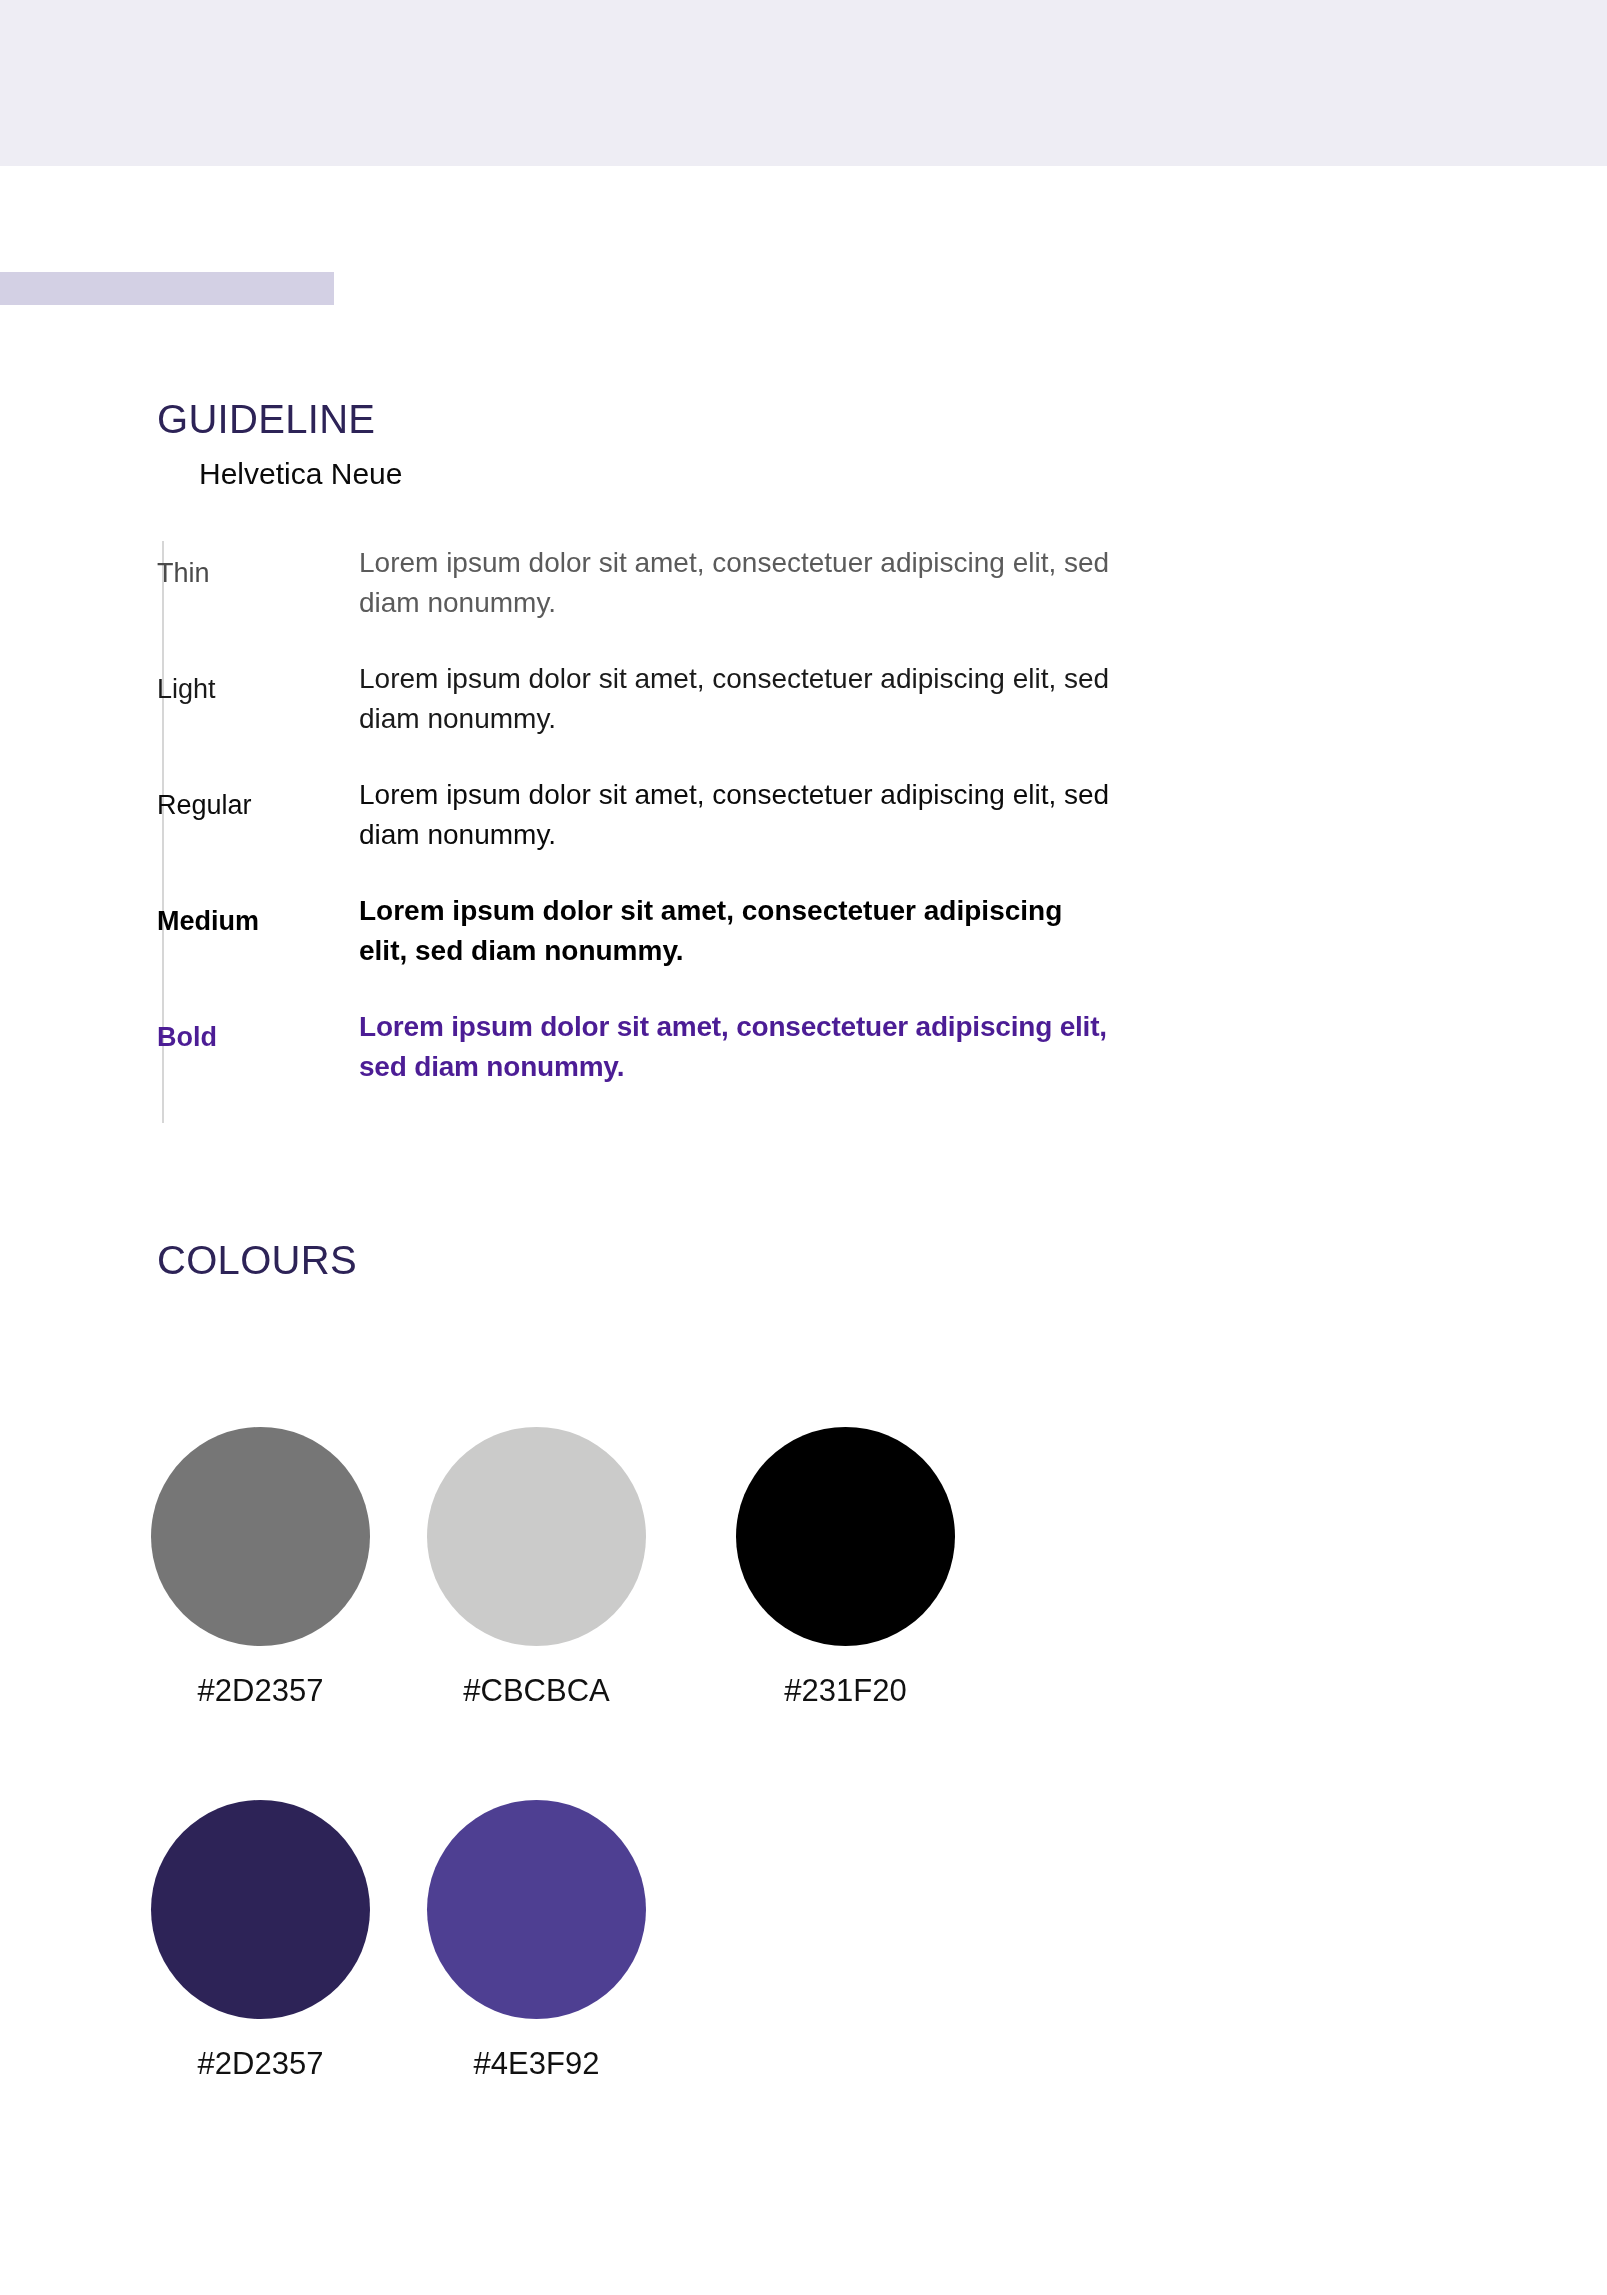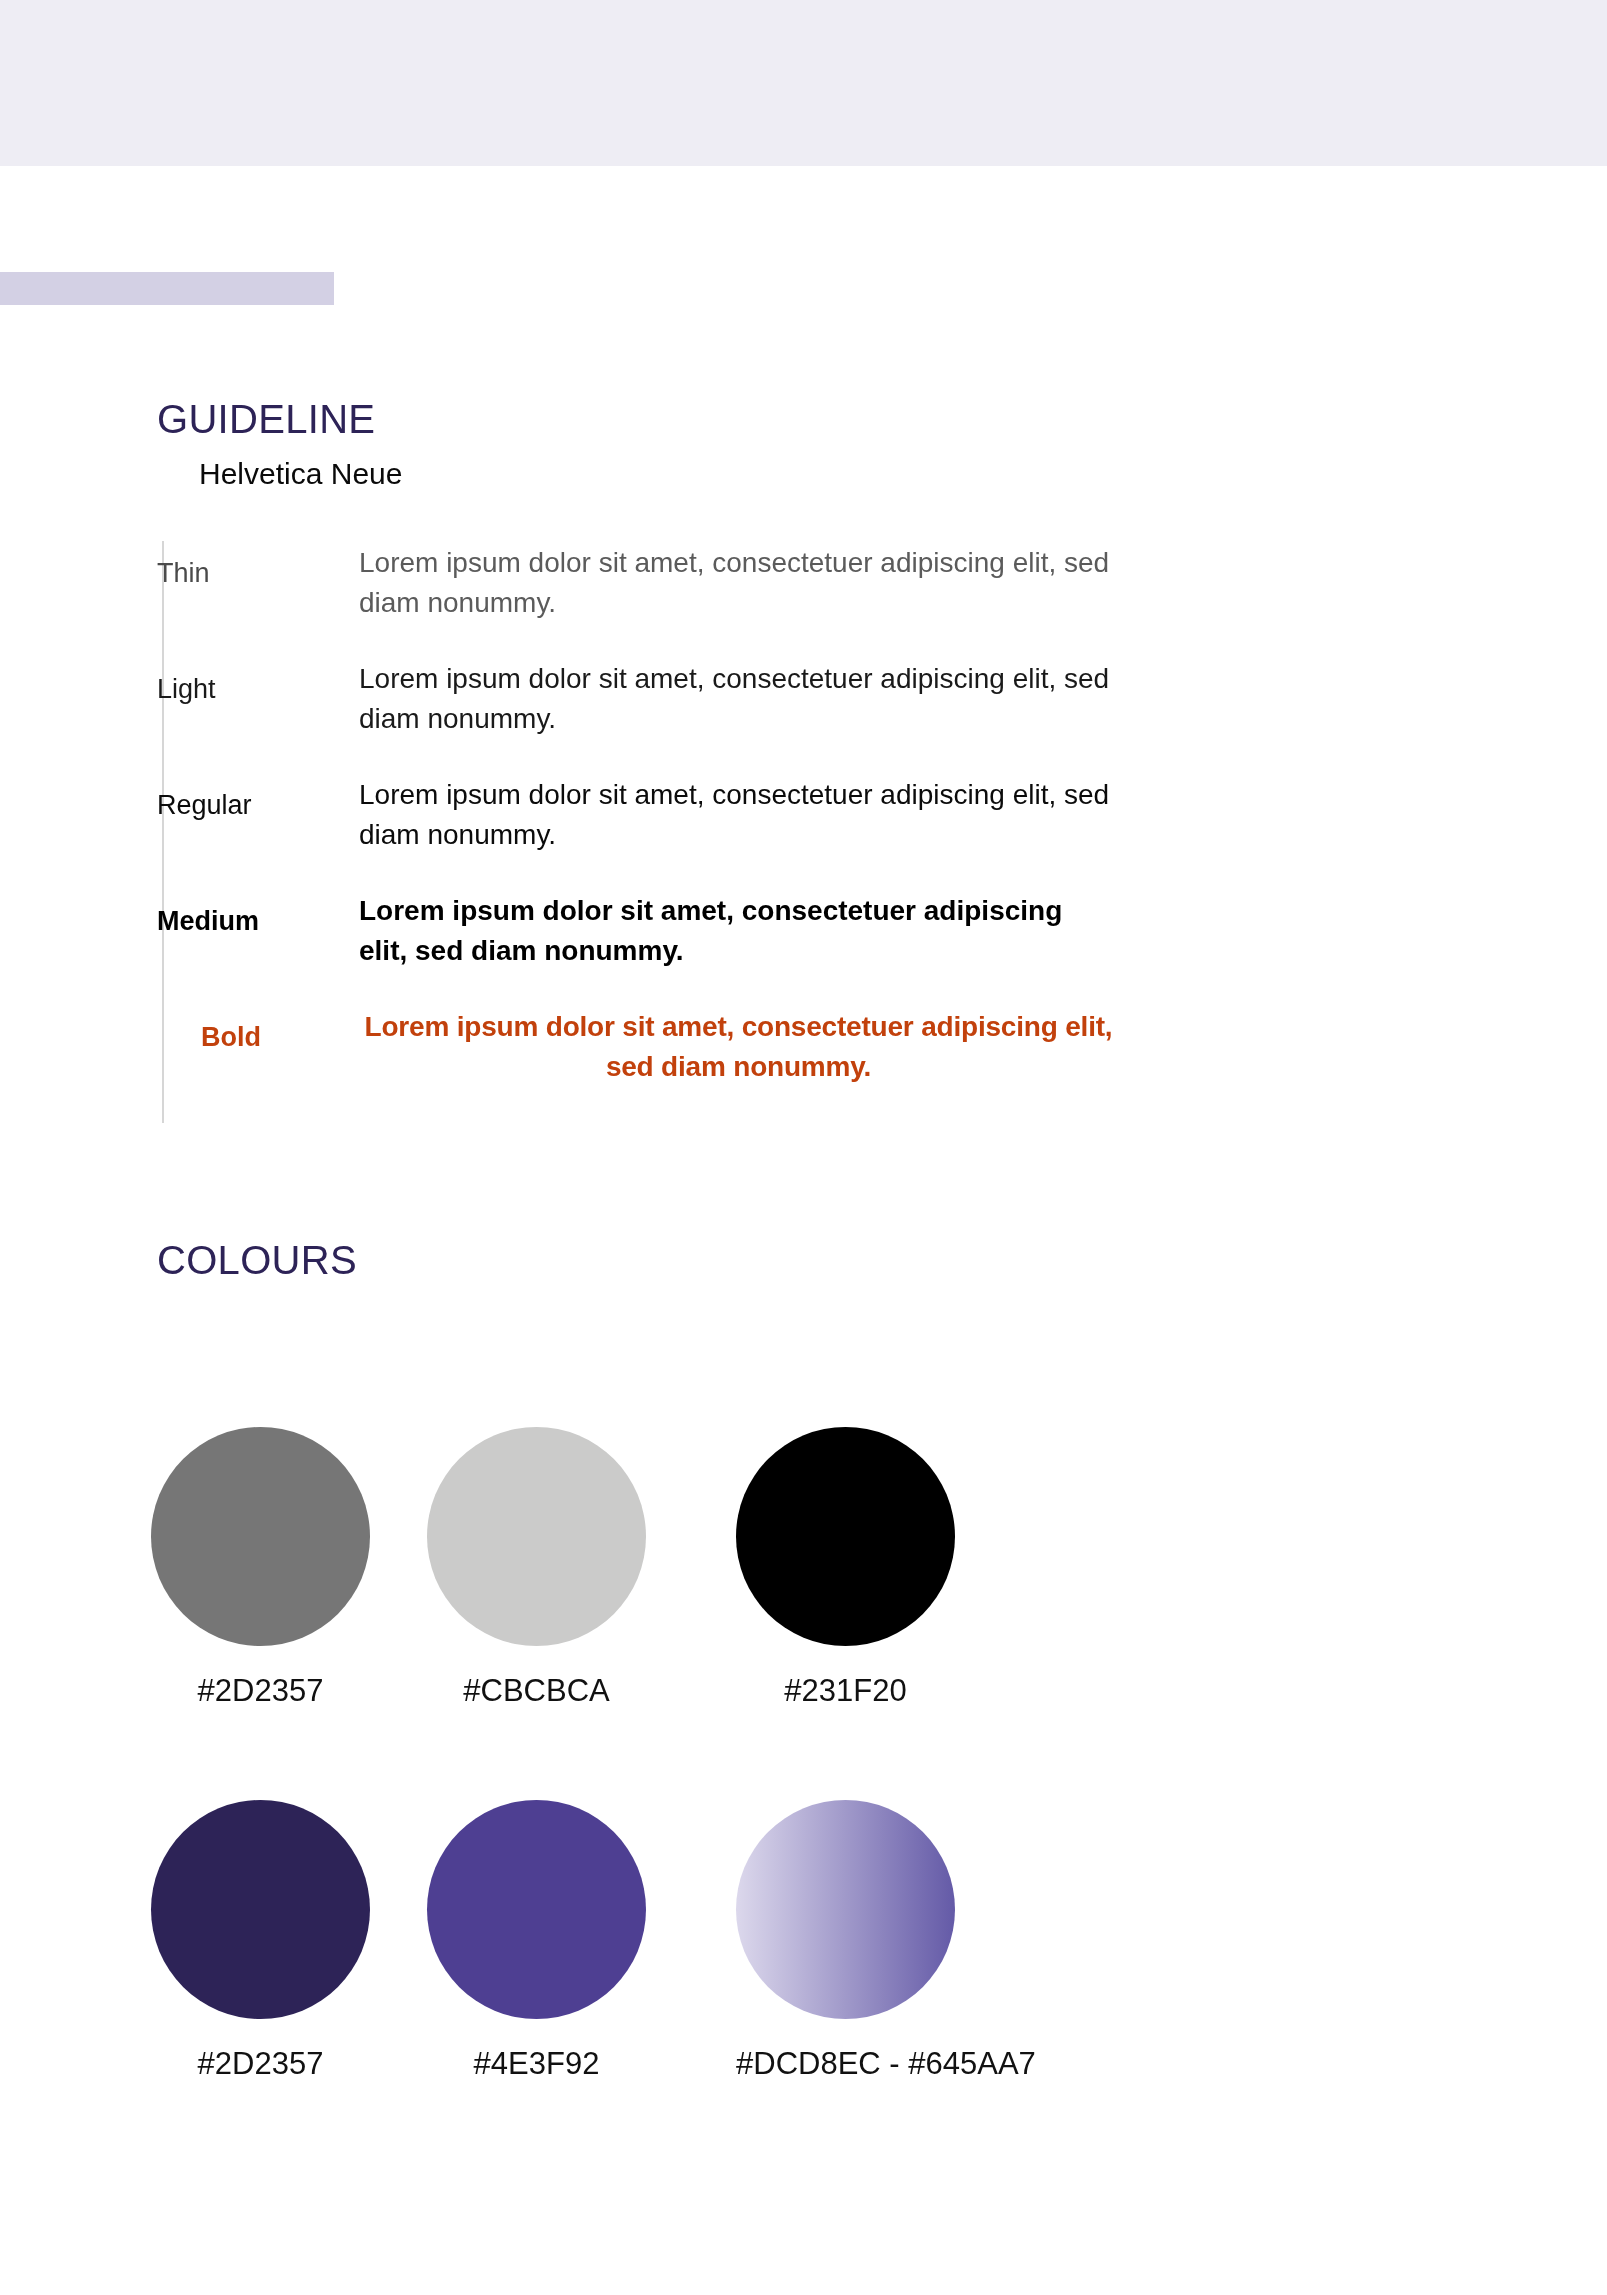--- a/index.html
+++ b/index.html
@@ -125,21 +125,21 @@
   .w-light .weight-label,
   .w-light .weight-sample { font-weight: 300; color: #1a1a1a; }
 
   .w-regular .weight-label,
   .w-regular .weight-sample { font-weight: 400; color: #0b0b0b; }
 
   .w-medium .weight-label,
   .w-medium .weight-sample { font-weight: 700; color: #000; }
 
   .w-bold .weight-label,
-  .w-bold .weight-sample { font-weight: 700; color: #c2410c; text-align: center; }
+  .w-bold .weight-sample { font-weight: 700; color: #4c1d95; }
   .w-bold .weight-sample { letter-spacing: -0.2px; }
 
   
   .swatch-grid {
     position: absolute;
     left: 151px;
     top: 1427px;
     width: 900px;
   }
   .swatch-row {
@@ -225,19 +225,15 @@
   </div>
   <div class="swatch-row">
     <div class="swatch">
       <div class="swatch-circle" style="background: rgb(45, 35, 87);"></div>
       <div class="swatch-label">#2D2357</div>
     </div>
     <div class="swatch">
       <div class="swatch-circle" style="background: rgb(78, 63, 146);"></div>
       <div class="swatch-label">#4E3F92</div>
     </div>
-    <div class="swatch">
-      <div class="swatch-circle" style="background: linear-gradient(90deg, rgb(220, 216, 236) 0%, rgb(100, 90, 167) 100%);"></div>
-      <div class="swatch-label">#DCD8EC - #645AA7</div>
-    </div>
   </div>
 </div>
 
 
 </body></html>

